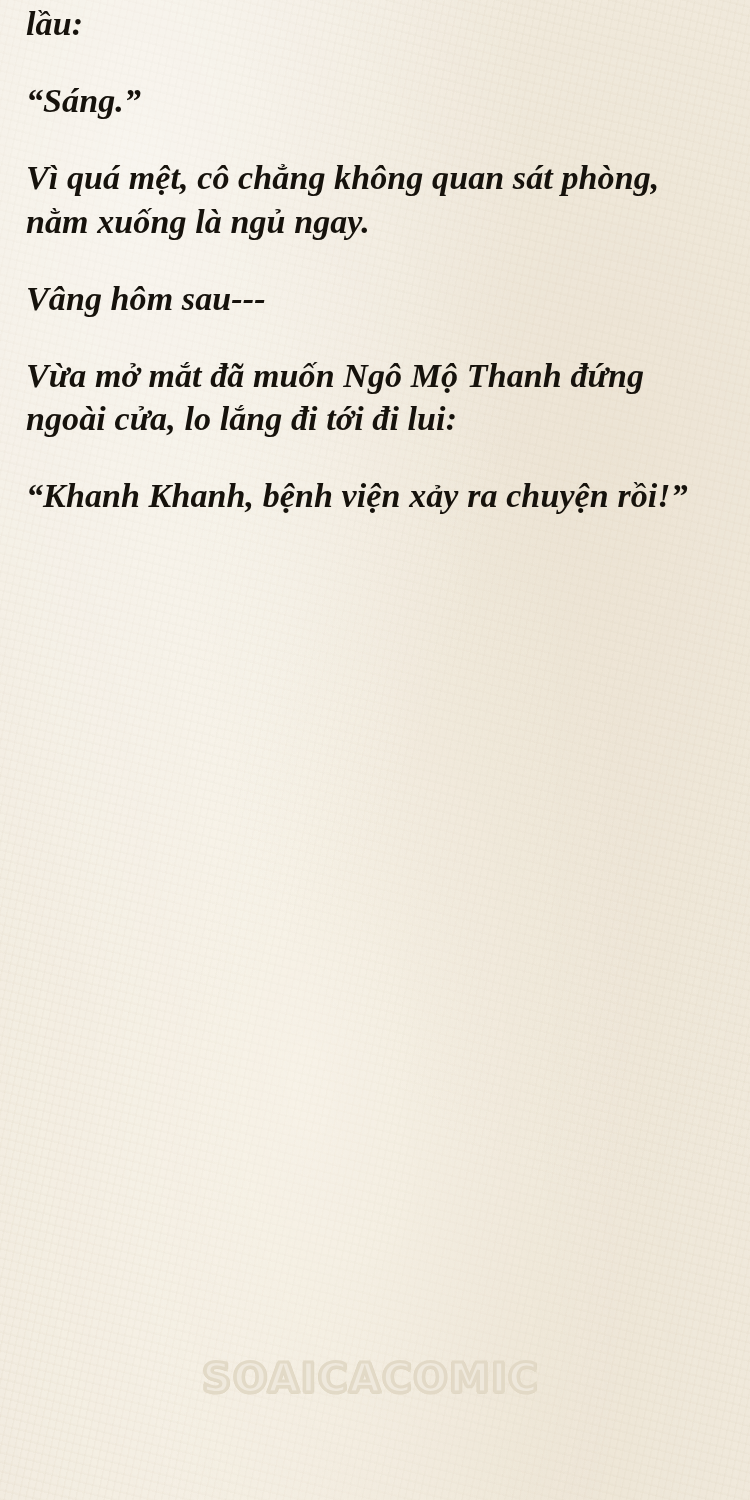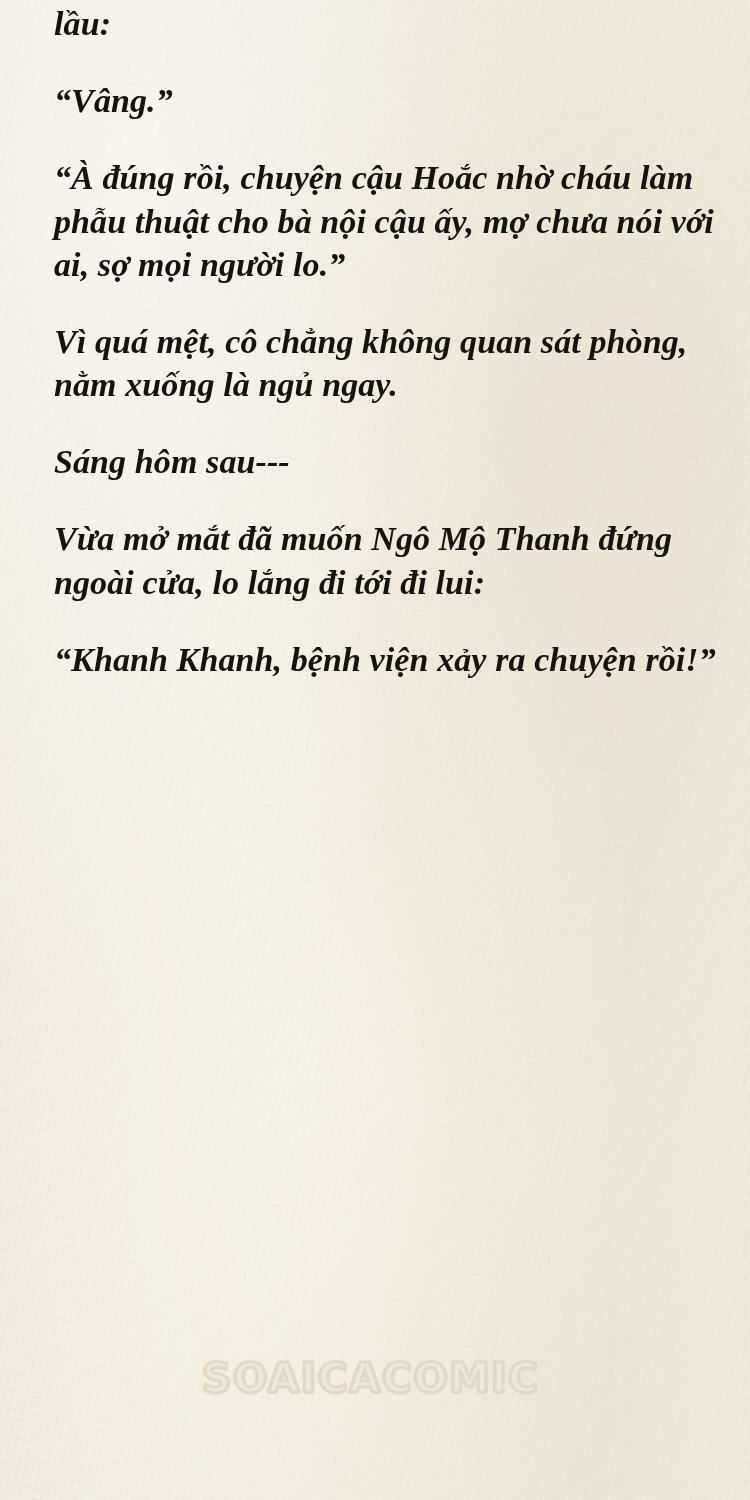--- a/index.html
+++ b/index.html
@@ -34,21 +34,20 @@
     padding: 0 26px;
     box-sizing: border-box;
   }
   .chapter-text {
     font-size: 34px;
     line-height: 1.27;
     font-weight: 700;
     font-style: italic;
     color: #16120c;
     letter-spacing: 0.1px;
-    margin-left: 28px;
   }
   .para {
     margin: 0 0 34px 0;
   }
   .para.first {
     margin-top: 0;
     padding-top: 2px;
   }
   .watermark-wrap {
     position: absolute;
@@ -75,24 +74,23 @@
   }
 </style>
 </head>
 <body>
 
 <div class="paper-texture"></div>
 
 <div class="page">
   <div class="chapter-text">
     <p class="para first">lầu:</p>
-    <p class="para">“Vâng.”</p>
-    <p class="para">“À đúng rồi, chuyện cậu Hoắc nhờ cháu làm phẫu thuật cho bà nội cậu ấy, mợ chưa nói với ai, sợ mọi người lo.”</p>
+    <p class="para">“Sáng.”</p>
     <p class="para">Vì quá mệt, cô chẳng không quan sát phòng, nằm xuống là ngủ ngay.</p>
-    <p class="para">Sáng hôm sau---</p>
+    <p class="para">Vâng hôm sau---</p>
     <p class="para">Vừa mở mắt đã muốn Ngô Mộ Thanh đứng ngoài cửa, lo lắng đi tới đi lui:</p>
     <p class="para">“Khanh Khanh, bệnh viện xảy ra chuyện rồi!”</p>
   </div>
 </div>
 
 <div class="watermark-wrap">
   <span class="watermark">SOAICACOMIC</span>
 </div>
 
 </body></html>

